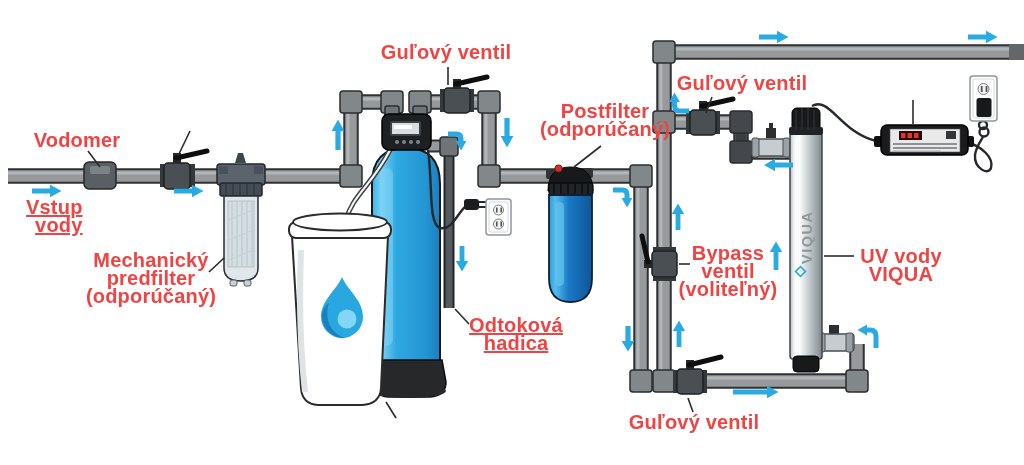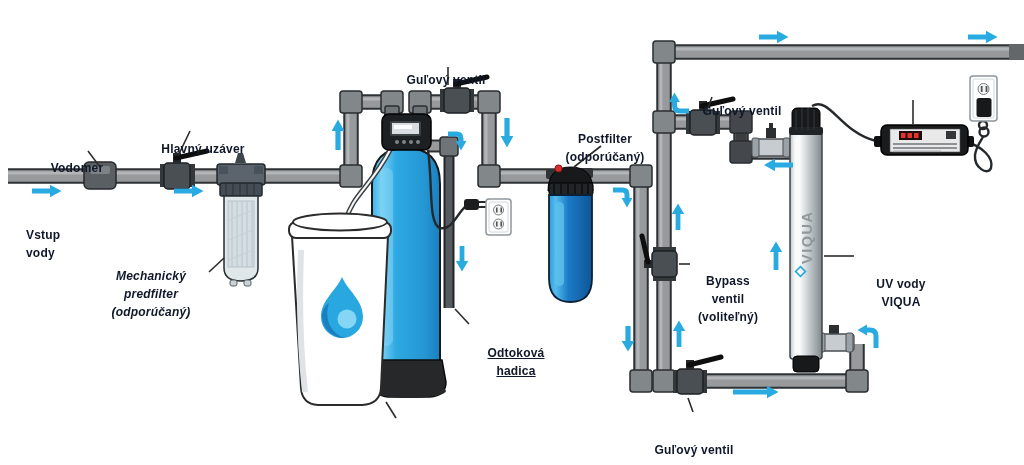--- a/index.html
+++ b/index.html
@@ -1,21 +1,21 @@
 <!DOCTYPE html>
 <html><head>
 <meta charset="utf-8">
 <style>
   html,body{margin:0;padding:0;background:#fff;}
   .stage{position:relative;width:1024px;height:465px;background:#fff;overflow:hidden;
          font-family:"Liberation Sans",sans-serif;}
   .stage svg{position:absolute;left:0;top:0;}
-  .lbl{position:absolute;font-size:12px;font-weight:600;line-height:18px;color:#0f172a;
-       white-space:pre-line;text-align:center;transform:translateX(-50%);letter-spacing:.2px;margin-top:28px;}
-  .lbl.left{transform:none;text-align:left;}
+  .lbl{position:absolute;font-size:20px;font-weight:600;line-height:18px;color:#ef4444;
+       white-space:pre-line;text-align:center;transform:translateX(-50%);letter-spacing:.2px;}
+  .lbl.left{transform:none;text-align:right;text-decoration:underline;}
 </style>
 </head>
 <body>
 
 <div class="stage">
 <svg width="1024" height="465" viewBox="0 0 1024 465">
   <defs>
     <linearGradient id="tankGrad" x1="0" y1="0" x2="1" y2="0">
       <stop offset="0" stop-color="#3cb3e7"></stop>
           <stop offset="0.14" stop-color="#79d2f5"></stop>
@@ -313,22 +313,21 @@
     <path d="M913 100 L913 124"></path>
     <path d="M679 264 L690 264"></path>
     <path d="M824 256 L854 256"></path>
     <path d="M693 412 L688 398"></path>
   </g>
 </svg>
 
 <div class="lbl left" style="left:26px;top:198px;">Vstup
 vody</div>
 <div class="lbl" style="left:77px;top:131px;text-align:center;">Vodomer</div>
-<div class="lbl" style="left:203px;top:112px;">Hlavný uzáver</div>
-<div class="lbl" style="left:151px;top:239px;font-style:italic;">Mechanický
+<div class="lbl" style="left:151px;top:251px;">Mechanický
 predfilter
 (odporúčaný)</div>
 <div class="lbl" style="left:446px;top:43px;">Guľový ventil</div>
 <div class="lbl" style="left:516px;top:316px;text-decoration:underline;">Odtoková
 hadica</div>
 <div class="lbl" style="left:605px;top:102px;">Postfilter
 (odporúčaný)</div>
 <div class="lbl" style="left:742px;top:74px;">Guľový ventil</div>
 <div class="lbl" style="left:728px;top:244px;">Bypass
 ventil

